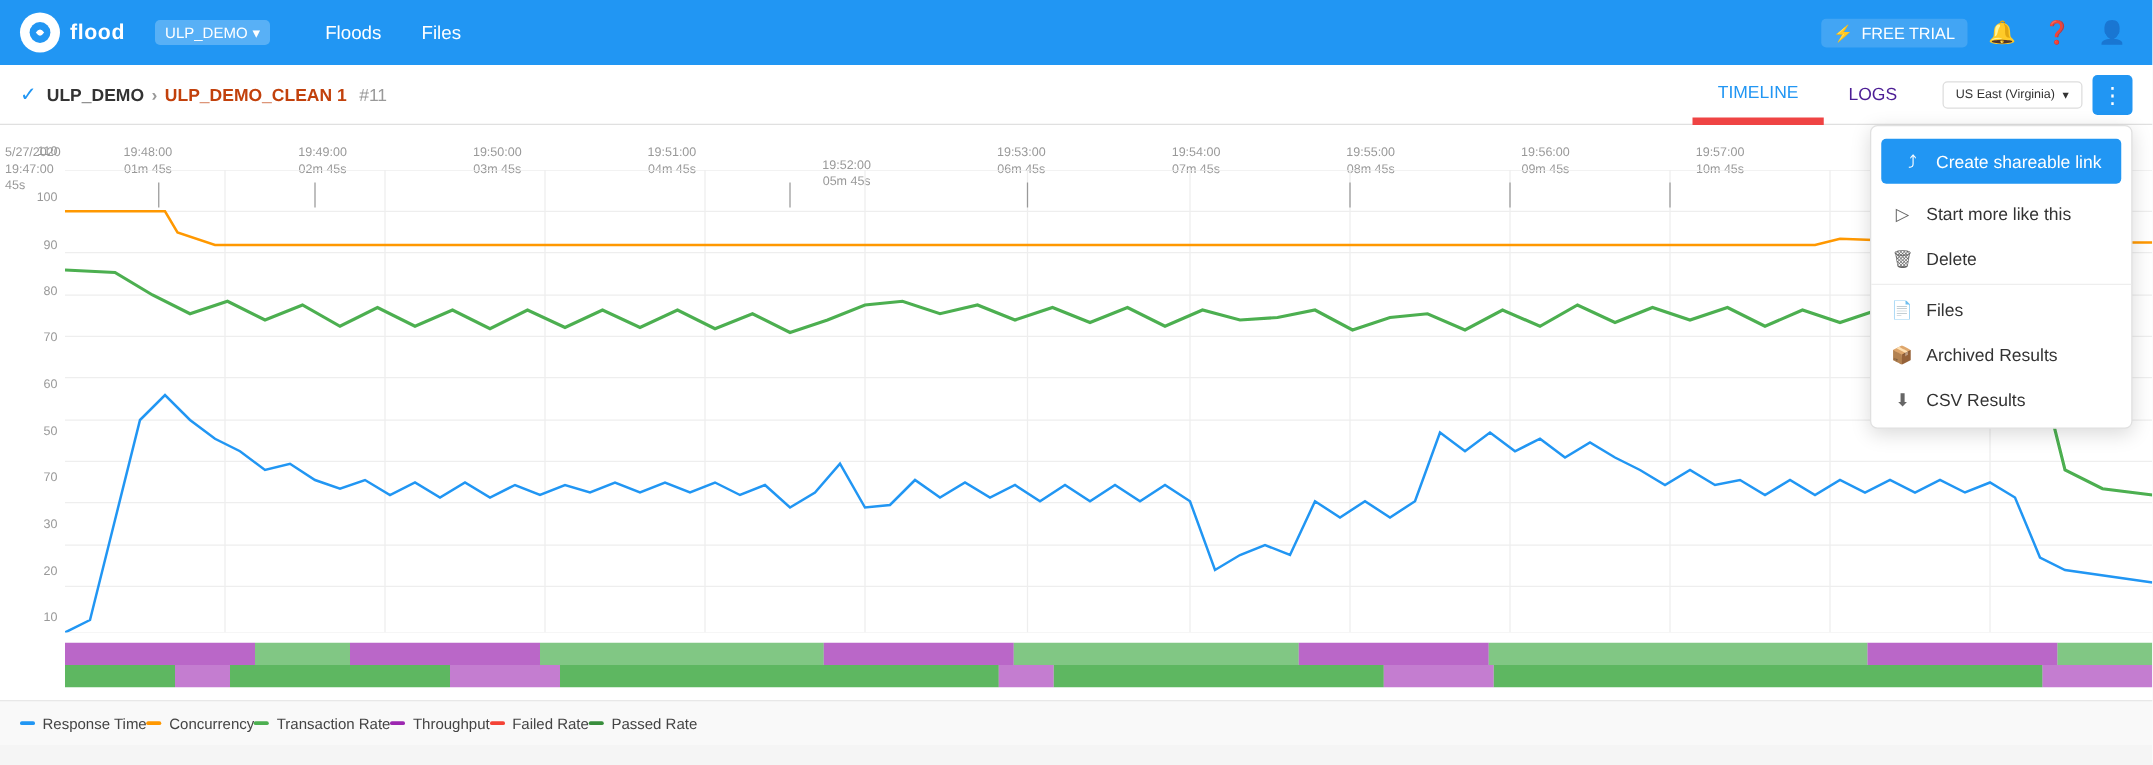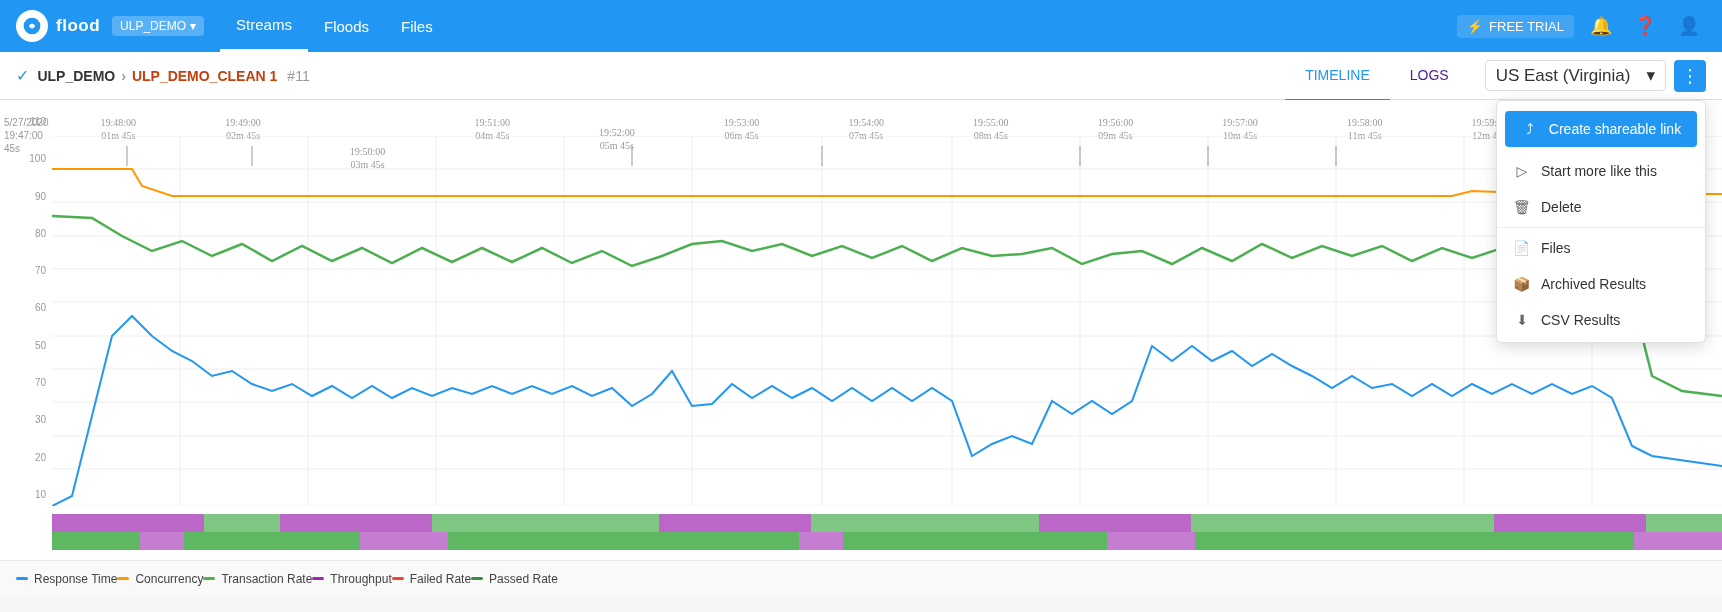--- a/index.html
+++ b/index.html
@@ -5,21 +5,21 @@
     * { margin: 0; padding: 0; box-sizing: border-box; }
     body { font-family: -apple-system, BlinkMacSystemFont, 'Segoe UI', sans-serif; background: #f5f5f5; overflow: hidden; width: 1722px; height: 612px; }
 
     
     .header {
       background: #2196f3;
       height: 52px;
       display: flex;
       align-items: center;
       padding: 0 16px;
-      gap: 0;
+      gap: 12px;
     }
     .logo-area {
       display: flex;
       align-items: center;
       gap: 8px;
       margin-right: 8px;
     }
     .logo-circle {
       width: 32px; height: 32px;
       border-radius: 50%;
@@ -117,31 +117,31 @@
       height: 48px;
       display: flex;
       align-items: center;
       font-size: 14px;
       cursor: pointer;
       color: #4c1d95;
       border-bottom: 2px solid transparent;
     }
     .tab.active {
       color: #2196f3;
-      border-bottom: 1px solid #ef4444;
+      border-bottom: 6px solid #ef4444;
     }
     .region-selector {
       display: flex;
       align-items: center;
-      gap: 16px;
+      gap: 6px;
       background: white;
       border: 1px solid #ddd;
       border-radius: 4px;
       padding: 4px 10px;
-      font-size: 17px;
+      font-size: 10px;
       cursor: pointer;
       margin-left: 16px;
       color: #333;
     }
     .more-btn {
       background: #2196f3;
       color: white;
       border: none;
       border-radius: 4px;
       width: 32px; height: 32px;
@@ -175,24 +175,24 @@
       color: #999;
     }
 
     
     .x-axis {
       position: absolute;
       left: 52px;
       right: 0;
       top: 16px;
       display: flex;
+      justify-content: space-between;
       font-size: 10px;
       color: #999;
       padding: 0 4px;
-      font-family: Liberation Serif, serif;
     }
     .x-tick { text-align: center; line-height: 1.3; }
 
     
     .chart-svg {
       position: absolute;
       left: 52px;
       top: 36px;
       right: 0;
       bottom: 60px;
@@ -274,21 +274,20 @@
         <path d="M8 12 Q12 6 16 12 Q12 18 8 12" fill="white"></path>
       </svg>
     </div>
     <span class="brand-name">flood</span>
   </div>
   <div class="demo-badge">
     <span>ULP_DEMO</span>
     <span>▾</span>
   </div>
   <nav class="nav-links">
-    <a class="nav-link active">Streams</a>
     <a class="nav-link">Floods</a>
     <a class="nav-link">Files</a>
   </nav>
   <div class="header-right">
     <div class="free-trial-badge">
       <span>⚡</span>
       <span>FREE TRIAL</span>
     </div>
     <div class="icon-btn">🔔</div>
     <div class="icon-btn">❓</div>
@@ -339,21 +338,21 @@
 
   <div class="x-axis" style="top:16px;">
     <div class="x-tick" style="width:7.5%;">
       <div>19:48:00</div>
       <div>01m 45s</div>
     </div>
     <div class="x-tick" style="width:7.5%;">
       <div>19:49:00</div>
       <div>02m 45s</div>
     </div>
-    <div class="x-tick" style="width:7.5%;margin-top:29px;">
+    <div class="x-tick" style="width:7.5%;">
       <div>19:50:00</div>
       <div>03m 45s</div>
     </div>
     <div class="x-tick" style="width:7.5%;">
       <div>19:51:00</div>
       <div>04m 45s</div>
     </div>
     <div class="x-tick" style="width:7.5%;margin-top:10px;">
       <div>19:52:00</div>
       <div>05m 45s</div>

